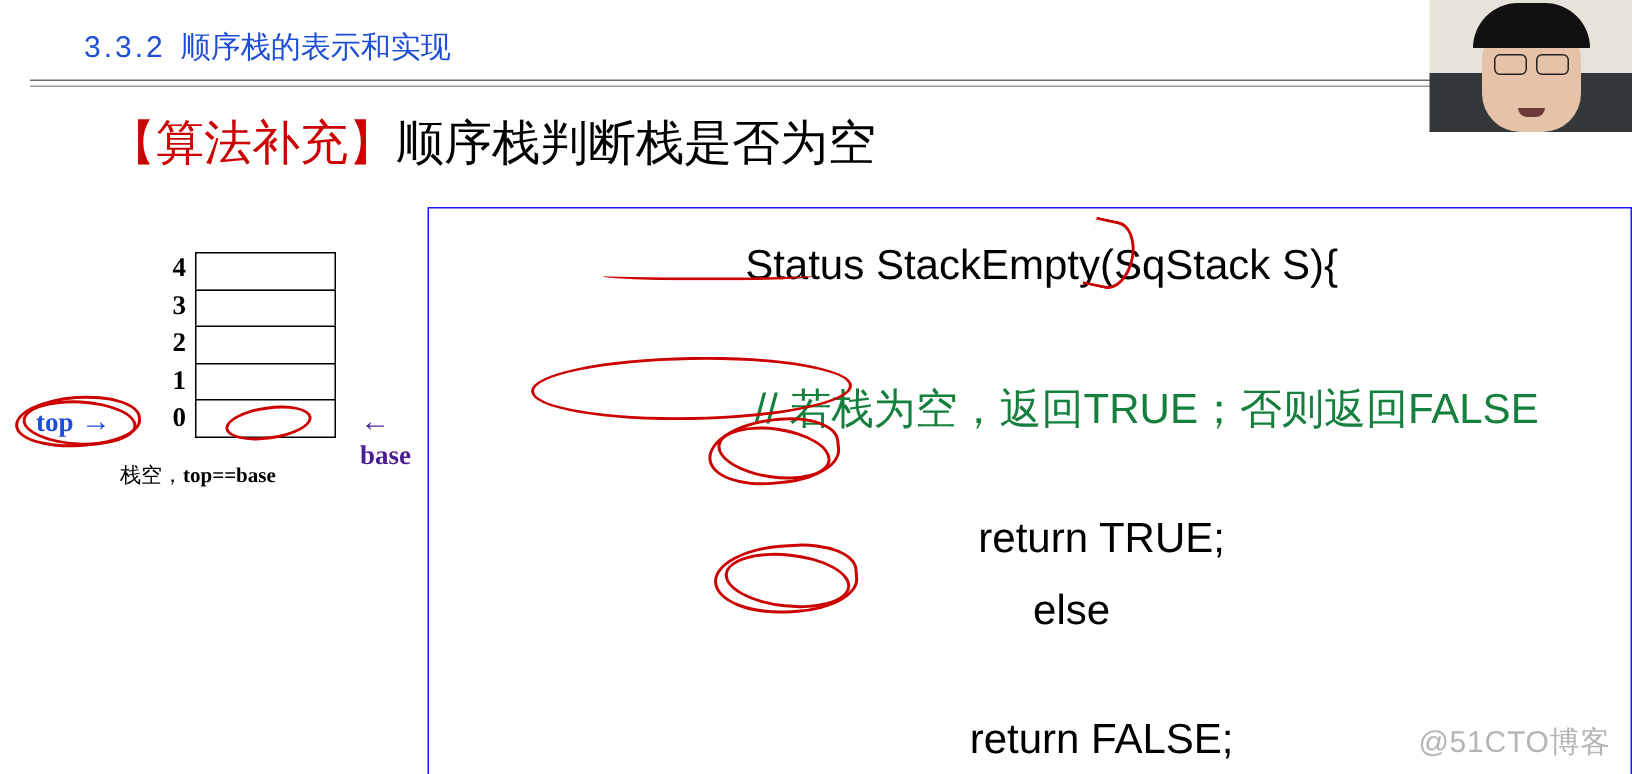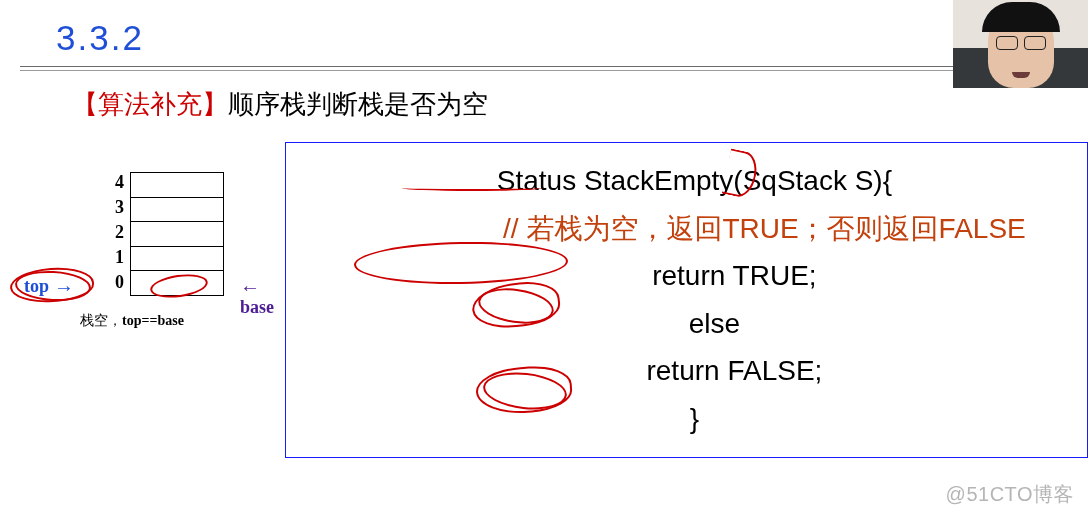--- a/index.html
+++ b/index.html
@@ -8,42 +8,42 @@
     width: 1088px;
     height: 516px;
     background: #ffffff;
     font-family: "Microsoft YaHei", "SimSun", sans-serif;
     position: relative;
     overflow: hidden;
   }
   .header {
     padding: 18px 0 8px 56px;
     color: #1f4fd6;
-    font-size: 35px;
+    font-size: 20px;
     font-weight: 500;
     display: flex;
     align-items: baseline;
     gap: 10px;
   }
   .header-num {
     letter-spacing: 2px;
   }
   .hr-top {
     margin: 0 20px 0 20px;
     border: none;
     border-top: 1.5px solid #6a6a6a;
   }
   .hr-bottom {
     margin: 3px 20px 0 20px;
     border: none;
     border-top: 1px solid #9a9a9a;
   }
   .subtitle {
     margin: 16px 0 0 72px;
-    font-size: 26px;
+    font-size: 32px;
   }
   .subtitle .red {
     color: #cc0000;
   }
   .subtitle .black {
     color: #000;
   }
   .content {
     display: flex;
     align-items: flex-start;
@@ -125,22 +125,22 @@
     padding: 14px 10px 14px 26px;
     font-family: "Tahoma", "Microsoft YaHei", sans-serif;
     font-size: 28px;
     color: #000;
     line-height: 1.7;
     box-sizing: border-box;
     position: relative;
     text-align: center;
   }
   .code-line.indent1 { padding-left: 40px; }
-  .code-line.indent2 { padding-left: 80px; }
-  .comment { color: #c2410c; padding-left: 140px; }
+  .code-line.indent2 { padding-left: 80px; margin-top: 39px; }
+  .comment { color: #15803d; padding-left: 140px; margin-top: 48px; }
   .video-thumb {
     position: absolute;
     right: 0;
     top: 0;
     width: 135px;
     height: 88px;
     background: linear-gradient(#e8e2dc 55%, #35383b 55%);
     display: flex;
     align-items: flex-start;
     justify-content: center;
@@ -208,20 +208,21 @@
   .scrib-true{ position:absolute; left: 186px; top: 140px; width: 84px; height: 40px; border:2.5px solid #c00; border-radius: 60% 50% 50% 55%; transform: rotate(-6deg);}
   .scrib-true2{position:absolute; left: 192px; top: 146px; width: 72px; height: 30px; border:2.5px solid #c00; border-radius: 50%; transform: rotate(8deg);}
   .scrib-false{position:absolute; left: 190px; top: 224px; width: 92px; height: 42px; border:2.5px solid #c00; border-radius: 55% 50% 50% 60%; transform: rotate(-4deg);}
   .scrib-false2{position:absolute;left: 197px; top: 230px; width: 80px; height: 32px; border:2.5px solid #c00; border-radius: 50%; transform: rotate(6deg);}
 </style>
 </head>
 <body>
 
 <div class="header">
   <span class="header-num">3.3.2</span>
+  <span>顺序栈的表示和实现</span>
 </div>
 <hr class="hr-top">
 <hr class="hr-bottom">
 
 <div class="subtitle">
   <span class="red">【算法补充】</span><span class="black">顺序栈判断栈是否为空</span>
 </div>
 
 <div class="content">
 

